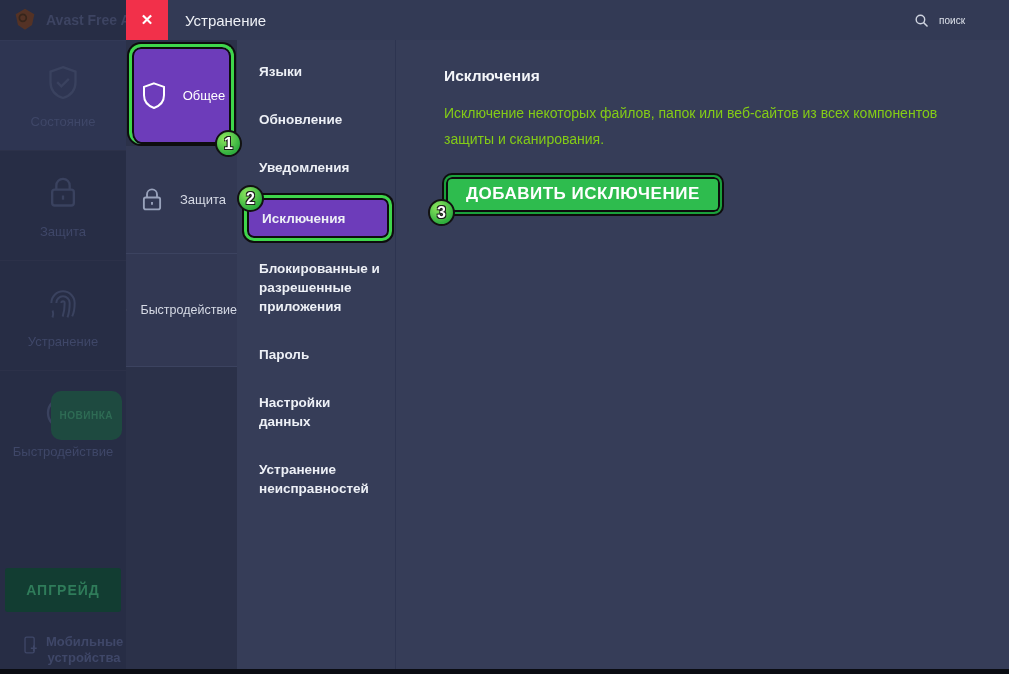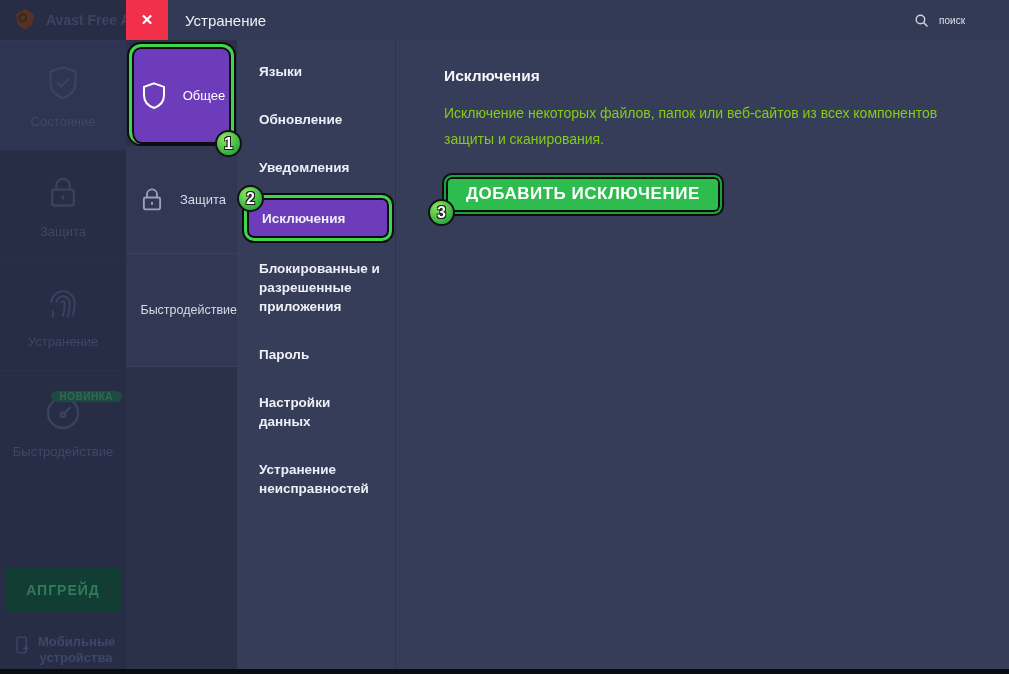--- a/index.html
+++ b/index.html
@@ -11,25 +11,25 @@
   .logo-row { height:40px; display:flex; align-items:center; gap:8px; padding-left:12px;
               white-space:nowrap; overflow:hidden; background:#272d45; }
   .logo-text { color:#3d4462; font-size:14px; font-weight:bold; }
   .logo-mark { width:26px; height:26px; flex:0 0 auto; opacity:.85; }
   .nav-item { height:110px; display:flex; flex-direction:column; align-items:center; justify-content:center;
               gap:11px; color:#3f4768; font-size:13px; text-align:center; position:relative;
               border-top:1px solid rgba(255,255,255,0.025); }
   .nav-item.active { background:#2e3552; }
   .nav-item .nicon { width:40px; height:40px; color:#3a425f; }
   .novinka { position:absolute; top:20px; right:4px; background:#1e4a40; color:#2e6b54;
-             font-size:10px; font-weight:bold; letter-spacing:.5px; padding:0 9px; border-radius:10px; }
+             font-size:10px; font-weight:bold; letter-spacing:.5px; padding:19px 9px; border-radius:10px; }
   .upgrade-btn { position:absolute; left:5px; bottom:62px; width:116px; height:44px; background:#123d32;
                  color:#2f7c5a; font-weight:bold; font-size:14px; letter-spacing:1px; border-radius:3px;
                  display:flex; align-items:center; justify-content:center;margin-top:12px; }
-  .mobile-row { position:absolute; bottom:8px; left:0; width:126px; display:flex; align-items:flex-start;
+  .mobile-row { position:absolute; bottom:8px; left:8px; width:126px; display:flex; align-items:flex-start;
                 justify-content:center; gap:6px; color:#3f4768; font-size:13px; font-weight:bold; }
   .mobile-row .micon { width:20px; height:20px; margin-top:1px; color:#3f4768; }
   .mobile-label { width:76px; text-align:center; line-height:16px; }
 
   
   .panel { position:absolute; left:126px; top:0; width:883px; height:674px; display:flex; flex-direction:column; z-index:2; }
   .topbar { height:40px; flex:0 0 40px; background:#333a55; display:flex; align-items:stretch; }
   .close-btn { width:42px; background:#f2304a; color:#fff; display:flex; align-items:center; justify-content:center;
                font-size:15px; font-weight:bold; cursor:pointer; }
   .win-title { color:#eef0f6; font-size:15px; display:flex; align-items:center; padding-left:17px; }

